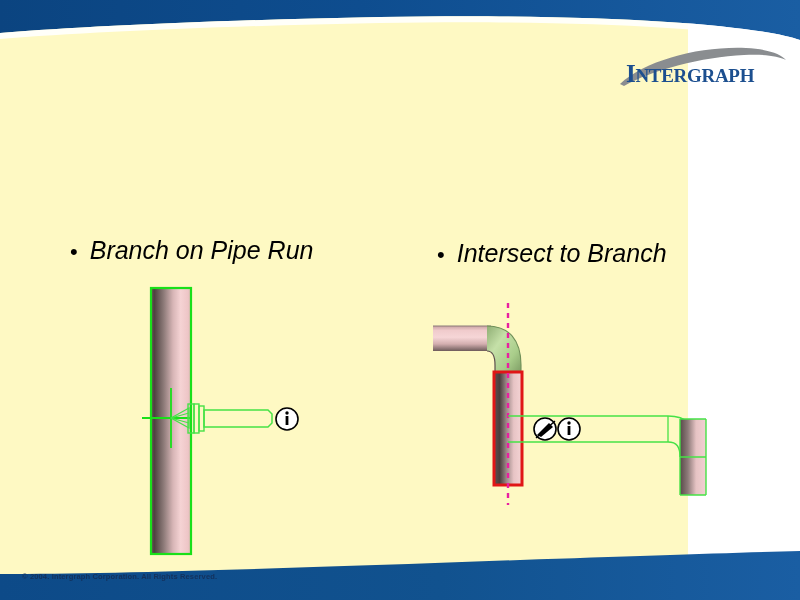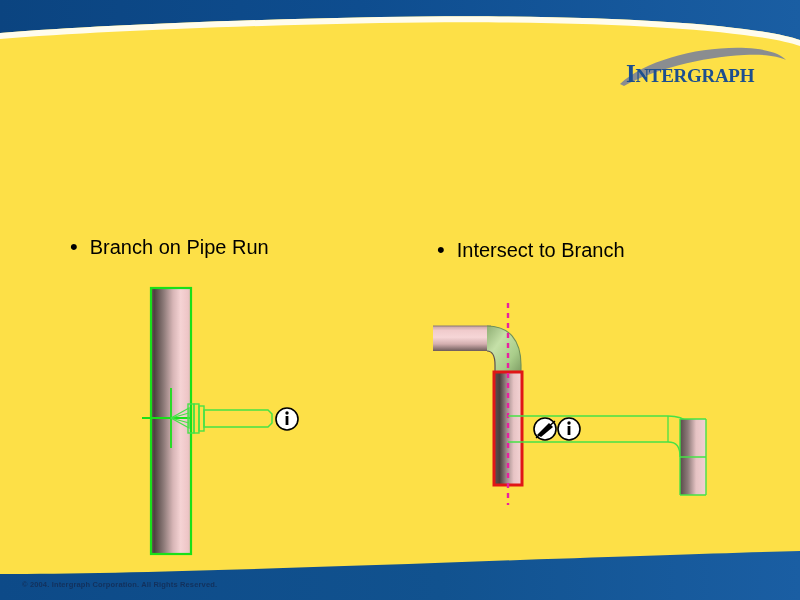--- a/index.html
+++ b/index.html
@@ -11,23 +11,23 @@
     width: 800px;
     height: 600px;
     position: relative;
     overflow: hidden;
     font-family: "Liberation Sans", sans-serif;
   }
 
   #slide {
     position: absolute;
     left: 0; top: 0;
-    width: 800px;
+    width: 688px;
     height: 600px;
-    background: #fde047;
+    background: #fef9c3;
   }
 
   
   .band-svg {
     position: absolute;
     left: 0;
     width: 800px;
     pointer-events: none;
   }
   #top-band { top: 0; height: 60px; }
@@ -85,22 +85,23 @@
     align-items: baseline;
     white-space: nowrap;
   }
   .bullet-dot {
     font-size: 22px;
     line-height: 1;
     color: #000;
     margin-right: 12px;
   }
   .bullet-label {
-    font-size: 20px;
+    font-size: 25px;
     color: #000000;
+    font-style: italic;
   }
   #bullet-left  { left: 70px;  top: 236px; }
   #bullet-right { left: 437px; top: 239px; }
 
   
   .figure {
     position: absolute;
   }
   #figure-left  { left: 120px; top: 280px; width: 230px; height: 280px; }
   #figure-right { left: 425px; top: 295px; width: 320px; height: 215px; }
@@ -109,21 +110,20 @@
   #footer-text {
     position: absolute;
     left: 22px;
     top: 572px;
     font-size: 7.5px;
     font-weight: bold;
     color: #13315c;
     letter-spacing: 0.15px;
     white-space: nowrap;
     z-index: 5;
-    margin-top: 8px;
   }
 </style>
 </head>
 <body>
 
 <div id="slide">
 
   <svg id="top-band" class="band-svg" viewBox="0 0 800 60" preserveAspectRatio="none">
     <defs>
       <linearGradient id="topGrad" x1="0" y1="0" x2="1" y2="0">

